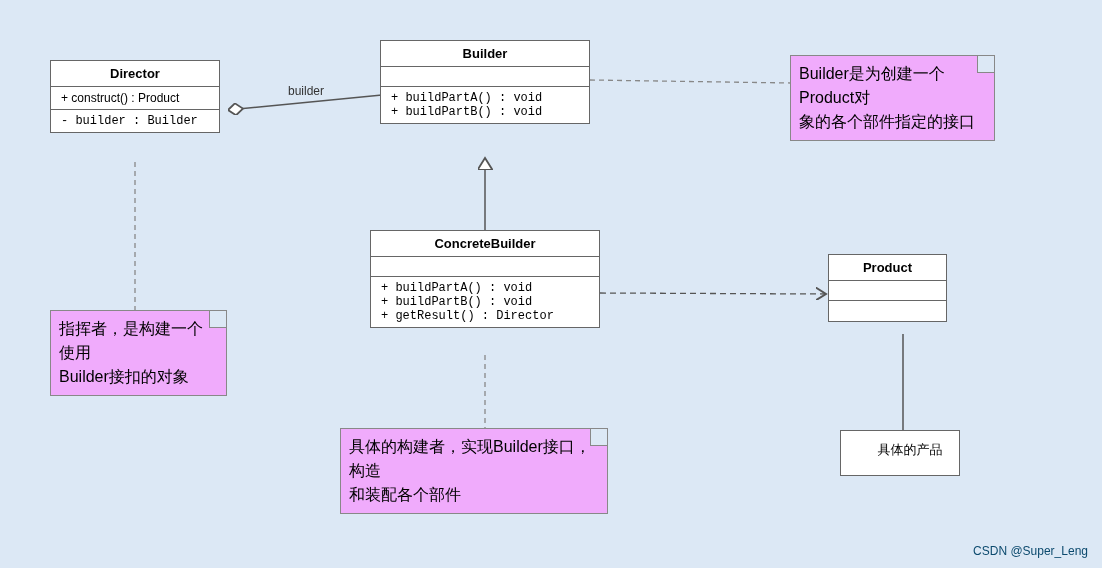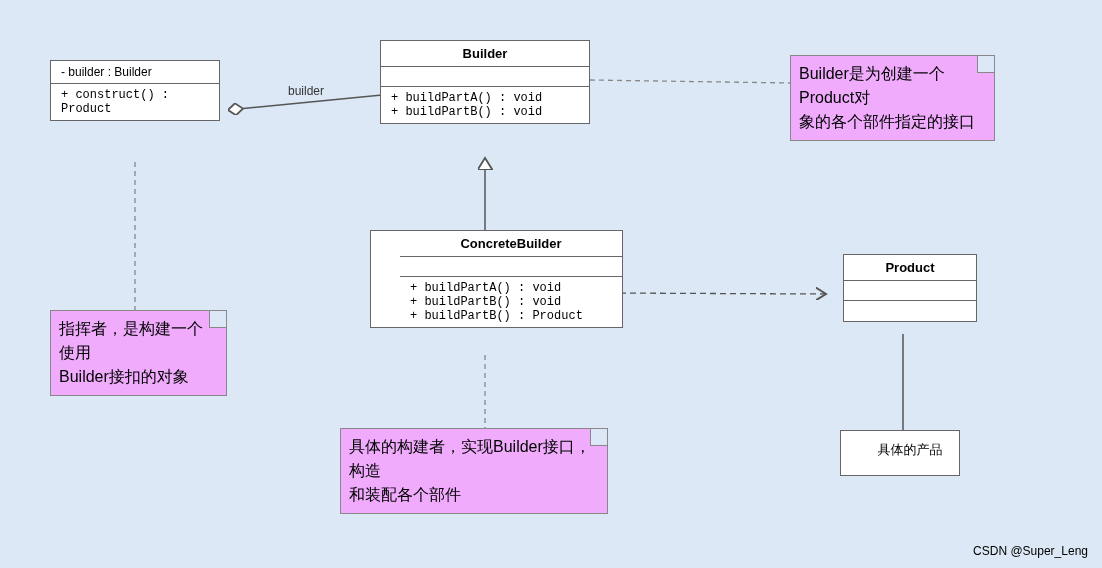--- a/index.html
+++ b/index.html
@@ -68,21 +68,21 @@
       left: 0;
       width: 1102px;
       height: 568px;
       pointer-events: none;
     }
     .watermark {
       position: absolute;
       bottom: 10px;
       right: 14px;
       font-size: 12px;
-      color: #000000;
+      color: #0c4a6e;
     }
   </style>
 </head>
 <body>
 
 <div class="diagram-container">
 
   <svg class="arrows-svg">
     <defs>
 
@@ -111,44 +111,45 @@
     <line x1="485" y1="230" x2="485" y2="158" stroke="#555" stroke-width="1.5" marker-end="url(#hollow-triangle)"></line>
 
     <line x1="600" y1="293" x2="826" y2="294" stroke="#555" stroke-width="1.3" stroke-dasharray="6,4" marker-end="url(#open-arrow)"></line>
 
     <line x1="485" y1="355" x2="485" y2="432" stroke="#888" stroke-width="1.3" stroke-dasharray="5,4"></line>
 
     <line x1="903" y1="334" x2="903" y2="432" stroke="#555" stroke-width="1.5"></line>
   </svg>
 
   <div class="uml-class" style="left:50px; top:60px; width:170px;">
+    <div class="class-header">Director</div>
+    <div class="class-section">+ construct() : Product</div>
     <div class="class-section">- builder : Builder</div>
-    <div class="class-section">+ construct() : Product</div>
   </div>
 
   <div class="uml-class" style="left:380px; top:40px; width:210px;">
     <div class="class-header"><strong>Builder</strong></div>
     <div class="class-section" style="height:18px;"></div>
     <div class="class-section">
       <div>+ buildPartA() : void</div>
       <div>+ buildPartB() : void</div>
     </div>
   </div>
 
-  <div class="uml-class" style="left:370px; top:230px; width:253px;padding-left:29px;">
+  <div class="uml-class" style="left:370px; top:230px; width:230px;">
     <div class="class-header"><strong>ConcreteBuilder</strong></div>
     <div class="class-section" style="height:18px;"></div>
     <div class="class-section">
       <div>+ buildPartA() : void</div>
       <div>+ buildPartB() : void</div>
-      <div>+ buildPartB() : Product</div>
+      <div>+ getResult() : Director</div>
     </div>
   </div>
 
-  <div class="uml-class" style="left:828px; top:254px; width:134px;margin-left:15px;">
+  <div class="uml-class" style="left:828px; top:254px; width:119px;">
     <div class="class-header"><strong>Product</strong></div>
     <div class="class-section" style="height:18px;"></div>
     <div class="class-section" style="height:18px;"></div>
   </div>
 
   <div class="note-box" style="left:50px; top:310px; width:177px;">
     <span>指挥者，是构建一个使用<br>Builder接扣的对象</span>
   </div>
 
   <div class="note-box" style="left:790px; top:55px; width:205px;">

